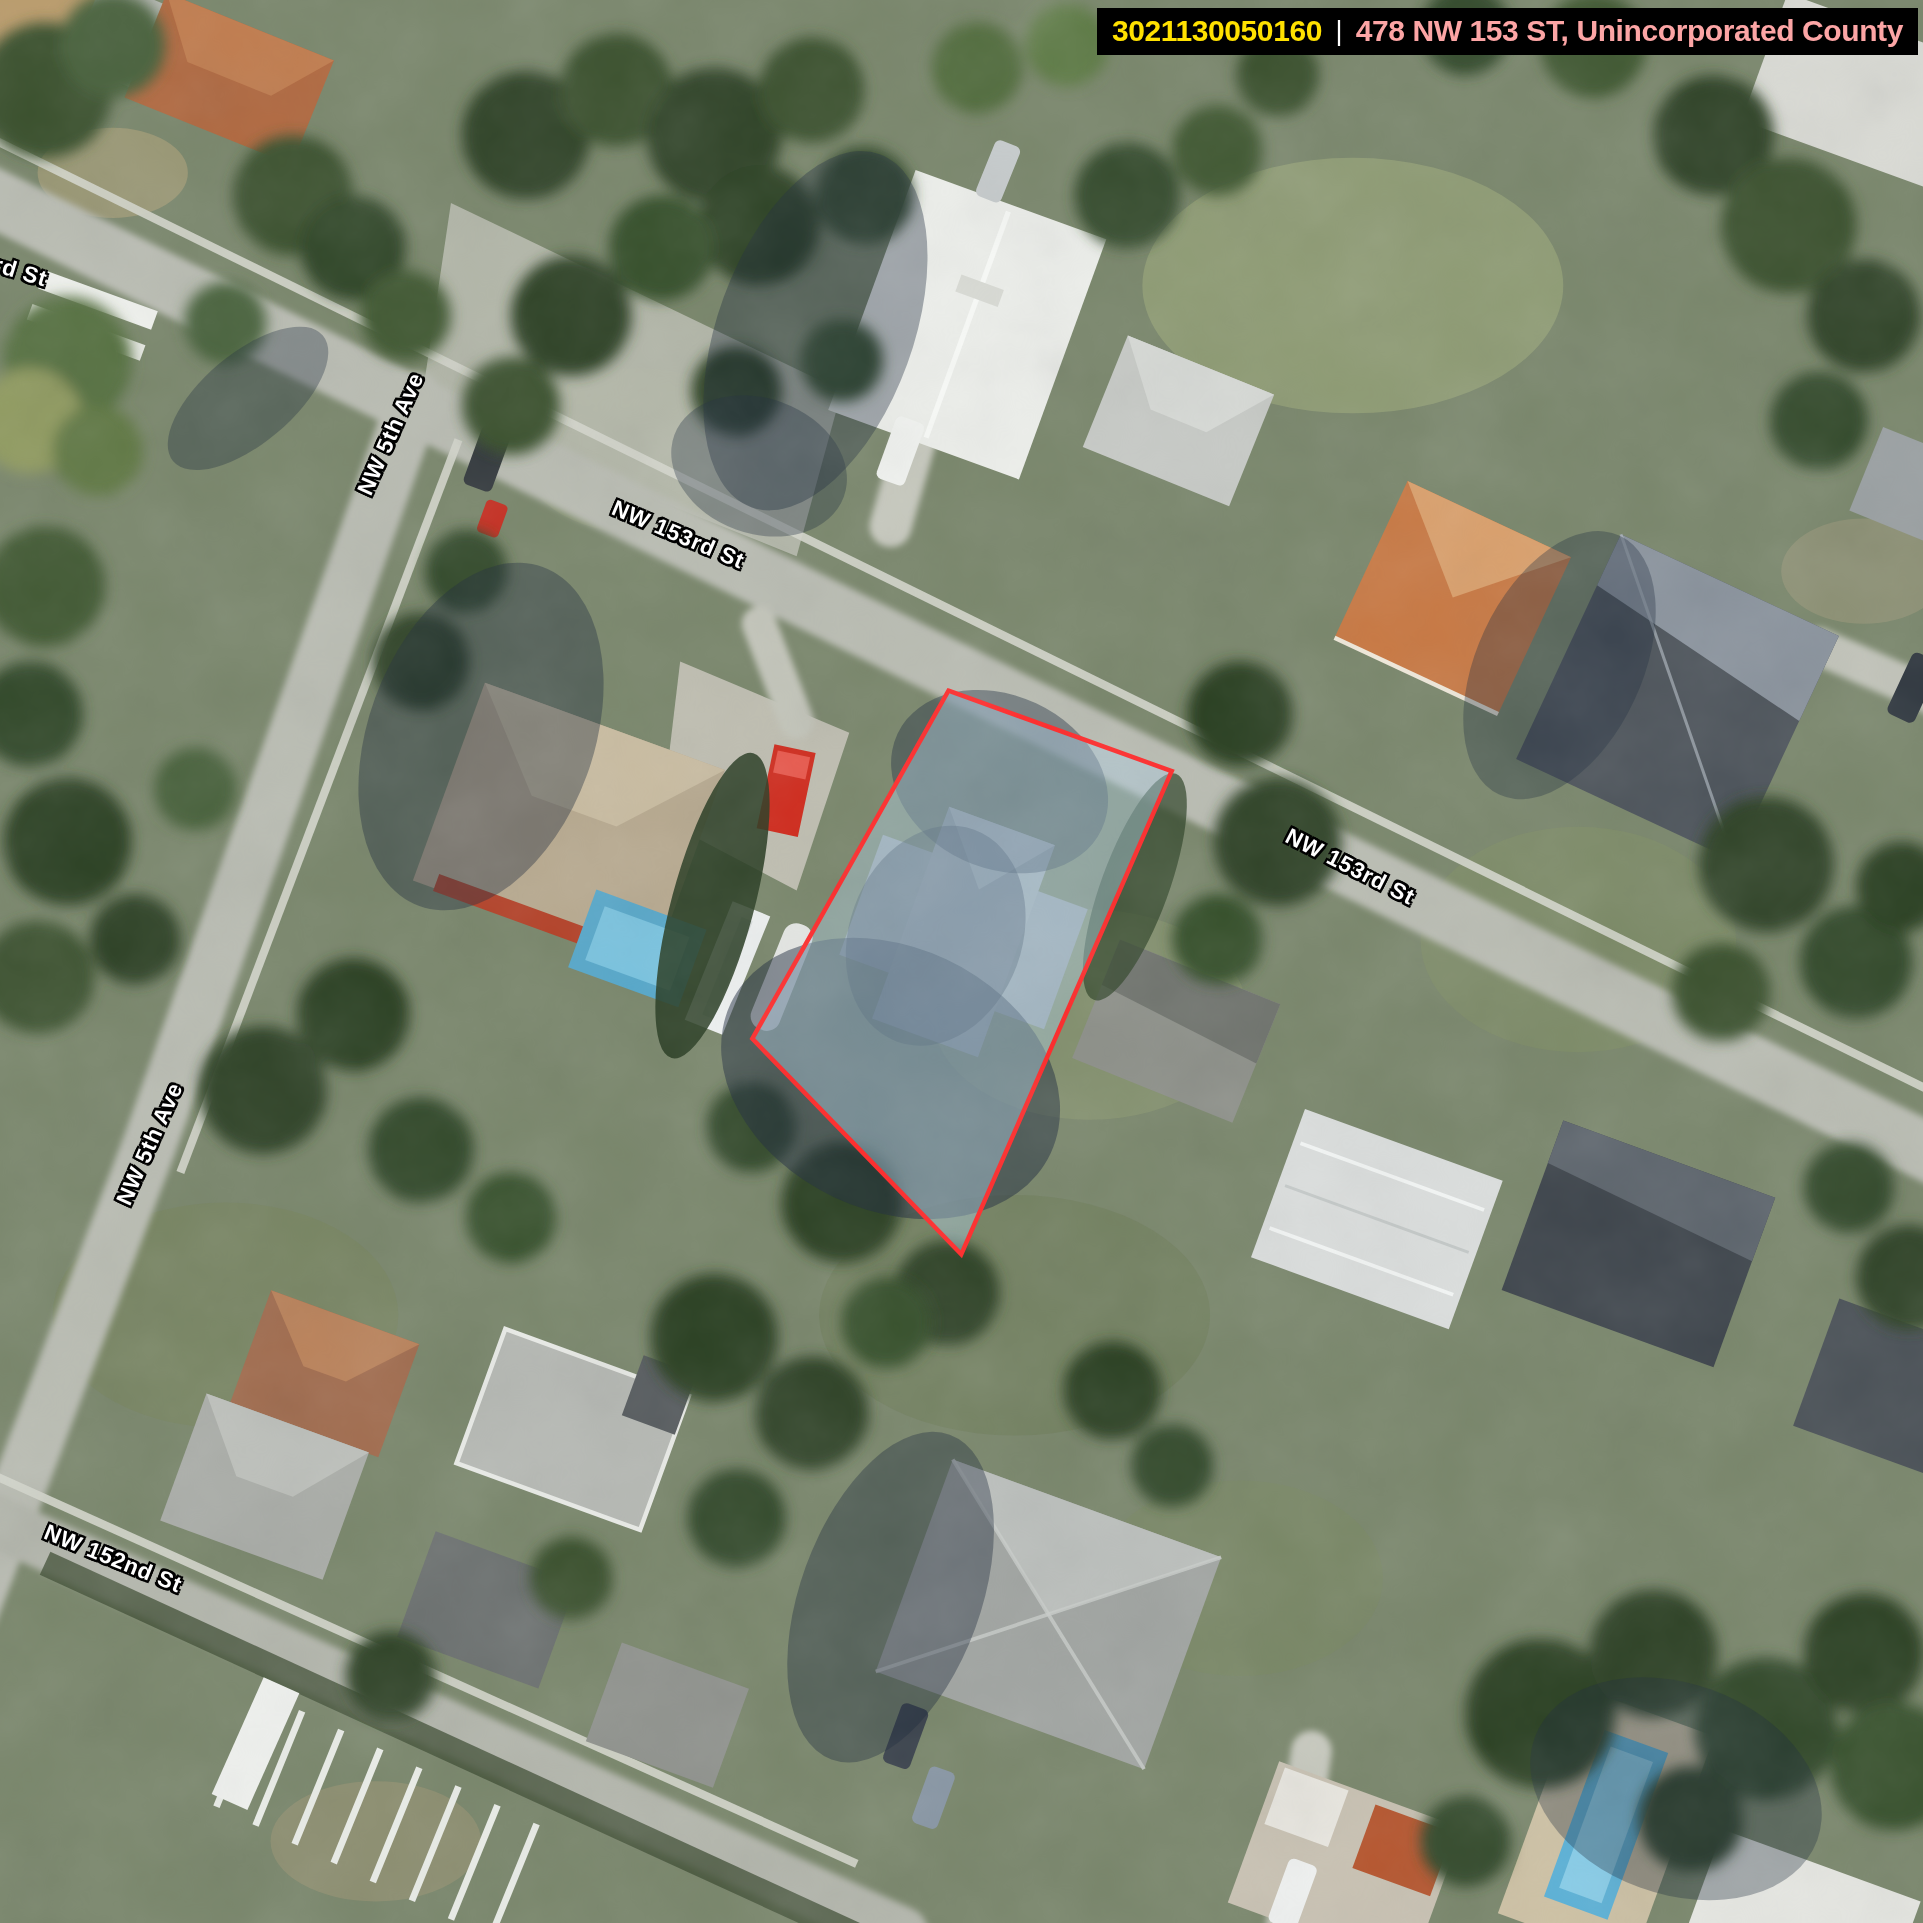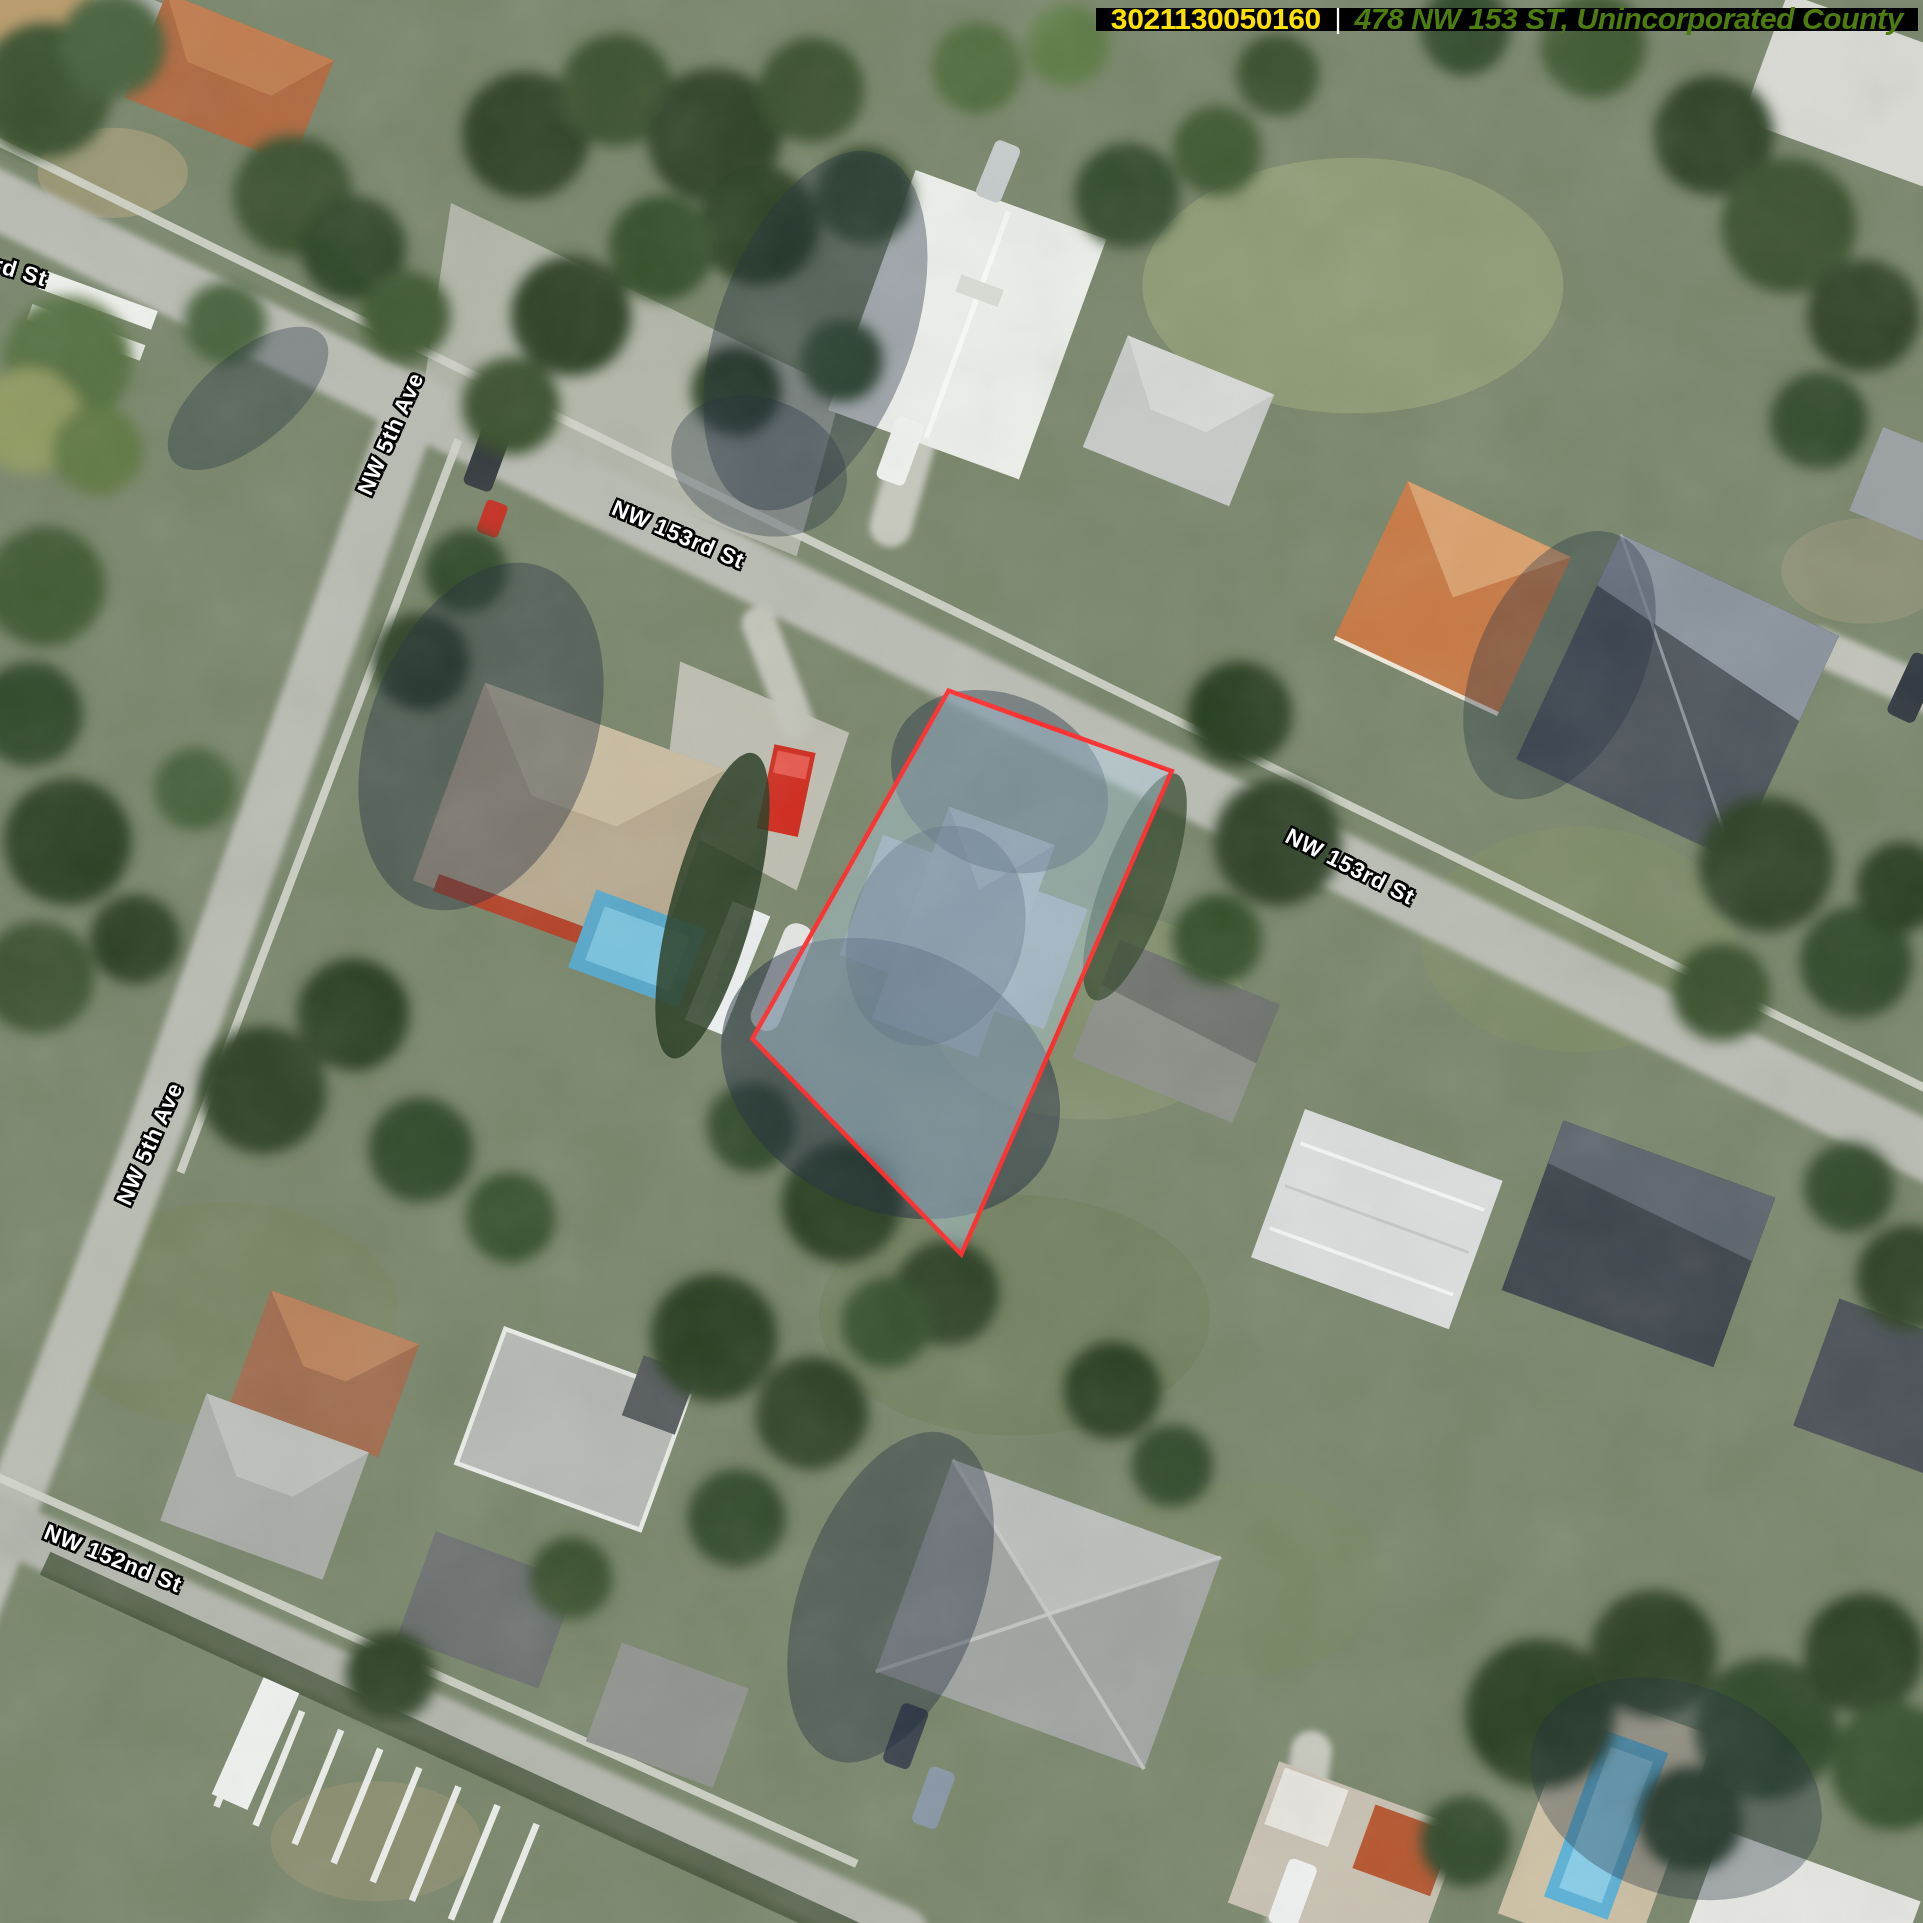--- a/index.html
+++ b/index.html
@@ -15,30 +15,30 @@
     white-space:nowrap;
     text-shadow:
       -2.3px -2.3px 0 #000, 2.3px -2.3px 0 #000, -2.3px 2.3px 0 #000, 2.3px 2.3px 0 #000,
       -2.3px 0 0 #000, 2.3px 0 0 #000, 0 -2.3px 0 #000, 0 2.3px 0 #000,
       -1.5px -1.5px 0.8px #000, 1.5px 1.5px 0.8px #000;
     transform:translate(-50%,-50%) rotate(var(--rot));
   }
 
   
   .header-bar{
-    position:absolute;top:7.5px;right:6px;height:23px;
+    position:absolute;top:7.5px;right:6px;height:47px;
     background:#000000;
     display:flex;align-items:center;gap:13.5px;
     padding:0 15px;
     font-weight:700;font-size:30px;letter-spacing:-0.4px;
     white-space:nowrap;
   }
   .header-bar .pid{color:#FFE100;}
   .header-bar .sep{color:#ffffff;font-weight:400;font-size:27px;}
-  .header-bar .addr{color:#4d7c0f;font-style:italic;}
+  .header-bar .addr{color:#fca5a5;}
 </style>
 </head>
 <body>
 
 <div class="map-root">
 
   <svg width="1924" height="1924" viewBox="0 0 2560 2560">
     <defs>
       <filter id="noise" x="0" y="0" width="100%" height="100%">
         <feTurbulence type="fractalNoise" baseFrequency="0.009" numOctaves="4" seed="11" result="t"></feTurbulence>

